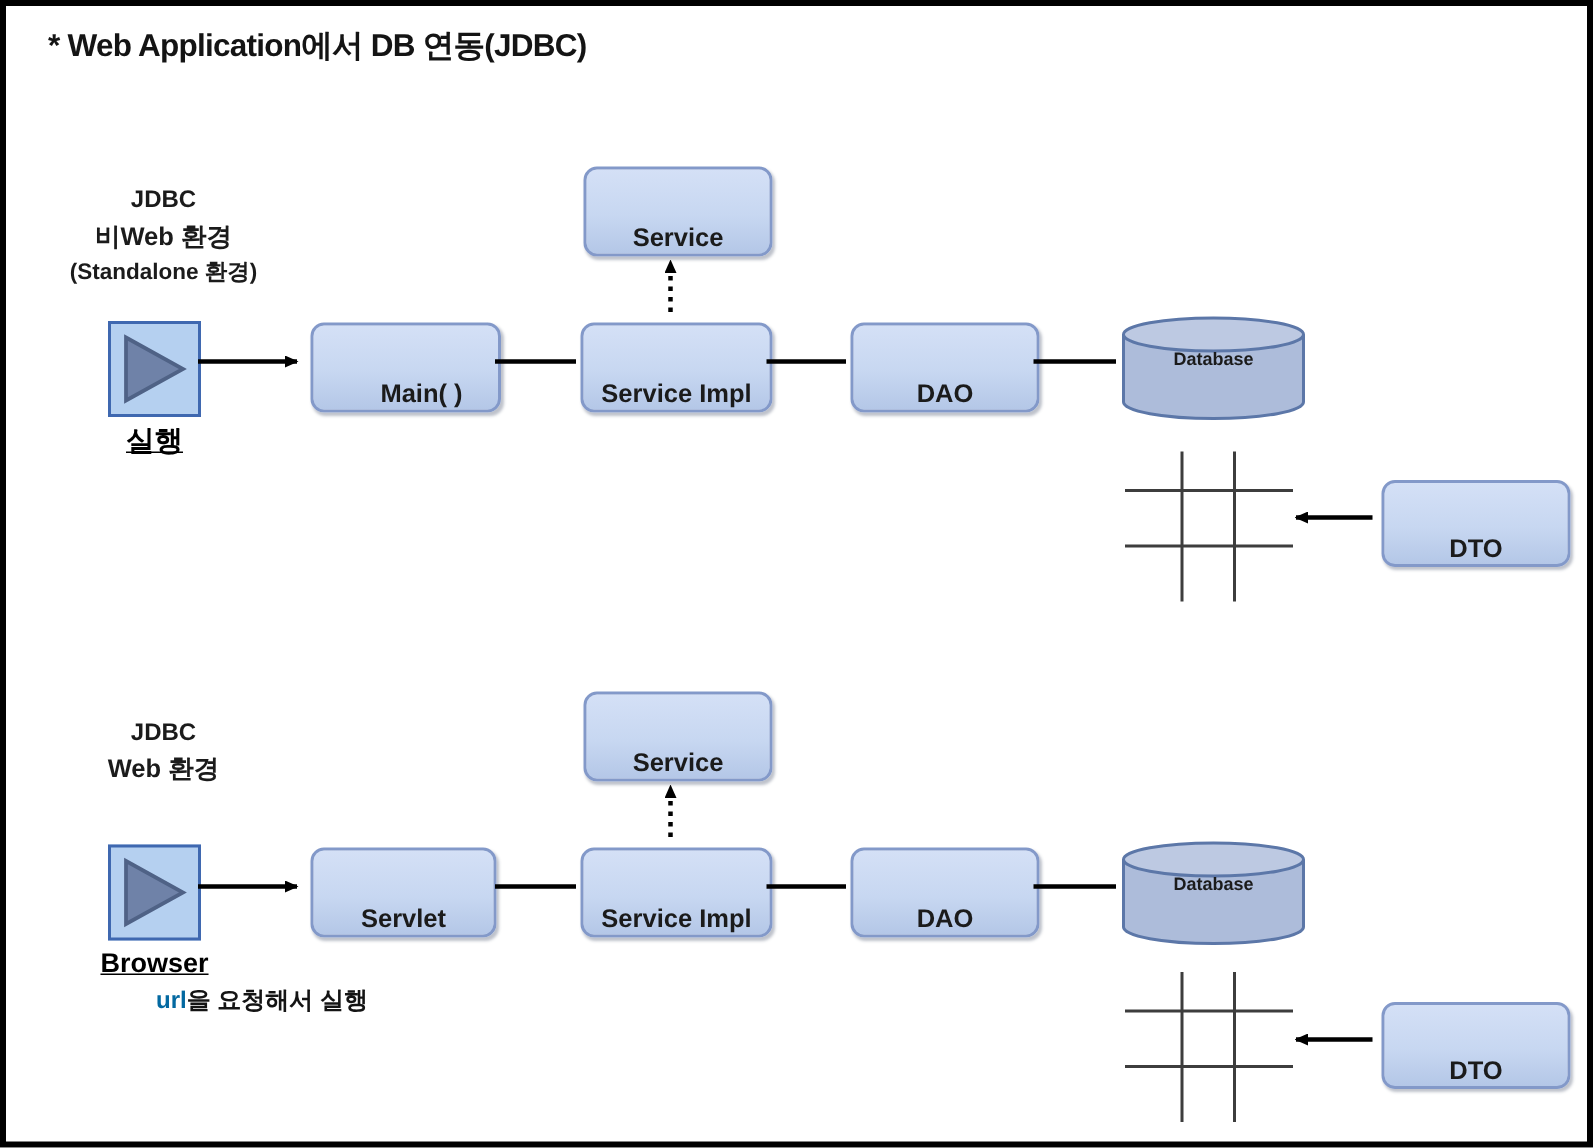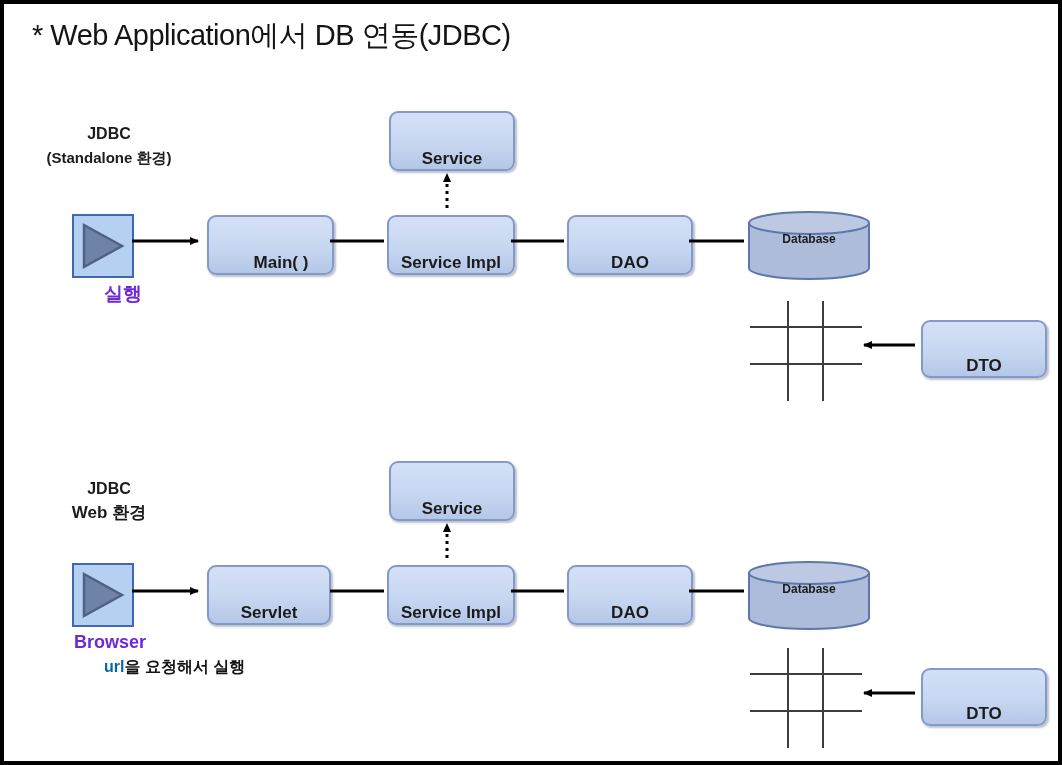--- a/index.html
+++ b/index.html
@@ -8,21 +8,21 @@
     width:1062px;height:765px;
     background:#ffffff;
     border:4px solid #000;
     box-sizing:border-box;
     overflow:hidden;
     font-family:"Liberation Sans","DejaVu Sans",sans-serif;
     color:#1b1b1b;
   }
   .title{
     position:absolute;left:28px;top:12px;
-    font-size:29px;font-weight:400;letter-spacing:-0.5px;color:#141414;
+    font-size:21px;font-weight:700;letter-spacing:-0.5px;color:#141414;
     white-space:nowrap;
   }
   .caption{
     position:absolute;width:170px;text-align:center;
     font-weight:700;line-height:24px;
   }
   .caption .c0{font-size:16px;display:block;}
   .caption .c1{font-size:17px;display:block;}
   .caption .c2{font-size:15px;display:block;white-space:nowrap;}
   .node{
@@ -36,22 +36,22 @@
     box-sizing:border-box;
   }
   .playbox{
     position:absolute;
     background:#b5d0f0;
     border:2.5px solid #3f68b0;
     box-sizing:border-box;
     display:flex;align-items:center;justify-content:center;
   }
   .runlabel{
-    position:absolute;text-align:right;
-    font-weight:700;font-size:19px;color:#6d28d9;
+    position:absolute;text-align:center;
+    font-weight:700;font-size:19px;color:#000000;text-decoration:underline;
   }
   .runlabel.small{font-size:18px;}
   .subnote{
     position:absolute;
     font-weight:700;font-size:16px;color:#141414;white-space:nowrap;
   }
   .subnote .url{color:#0369a1;}
   .cyl{position:absolute;}
   .cyl .cyl-label{
     position:absolute;left:0;top:22px;width:100%;text-align:center;
@@ -64,20 +64,21 @@
 </style>
 </head>
 <body>
 
 <div class="canvas">
 
   <div class="title">* Web Application에서 DB 연동(JDBC)</div>
 
   <div class="caption" style="left:20px;top:118px;">
     <span class="c0">JDBC</span>
+    <span class="c1">비Web 환경</span>
     <span class="c2">(Standalone 환경)</span>
   </div>
 
   <div class="playbox" style="left:68px;top:210px;width:62px;height:64px;">
     <svg width="44" height="48" viewBox="0 0 44 48">
       <polygon points="3,3 41,24 3,45" fill="#6f82a8" stroke="#4f6286" stroke-width="2.5"></polygon>
     </svg>
   </div>
   <div class="runlabel" style="left:60px;top:277px;width:78px;">실행</div>
 

